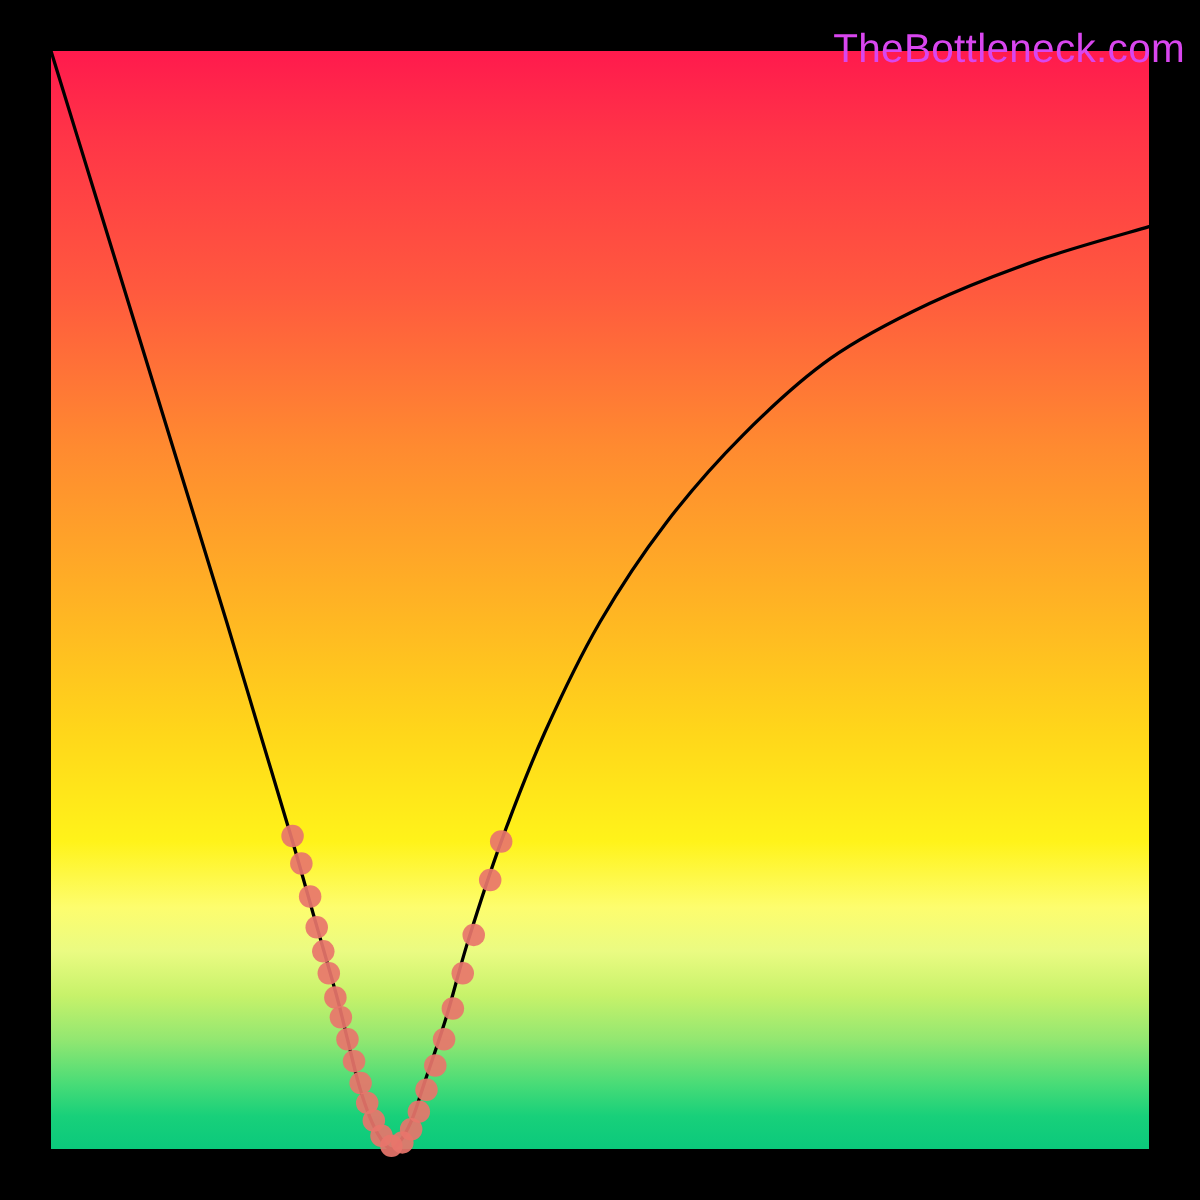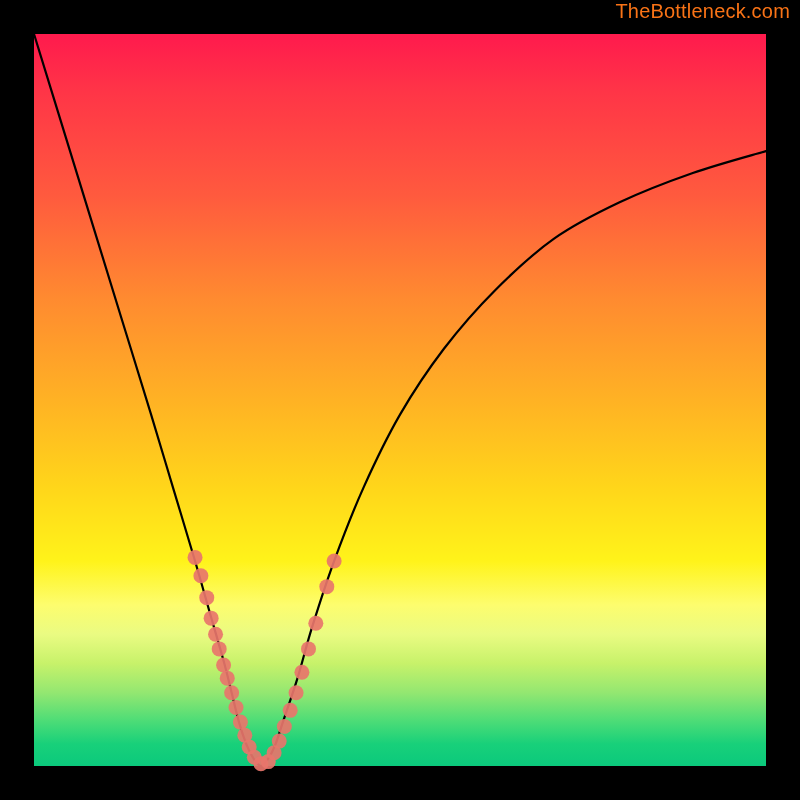--- a/index.html
+++ b/index.html
@@ -39,24 +39,24 @@
       #eafb82 82%,
       #c7f26a 86%,
       #93e771 90%,
       #4adc77 94%,
       #18d07a 97%,
       #0bc97c 100%
     );
   }
   .watermark {
     position: absolute;
-    top: 0;
+    top: 17px;
     right: 10px;
-    color: #f97316;
-    font-size: 20px;
+    color: #d946ef;
+    font-size: 27px;
     font-weight: 500;
     letter-spacing: 0.2px;
     user-select: none;
   }
   svg.overlay {
     position: absolute;
     top: 0;
     left: 0;
   }
 </style>

